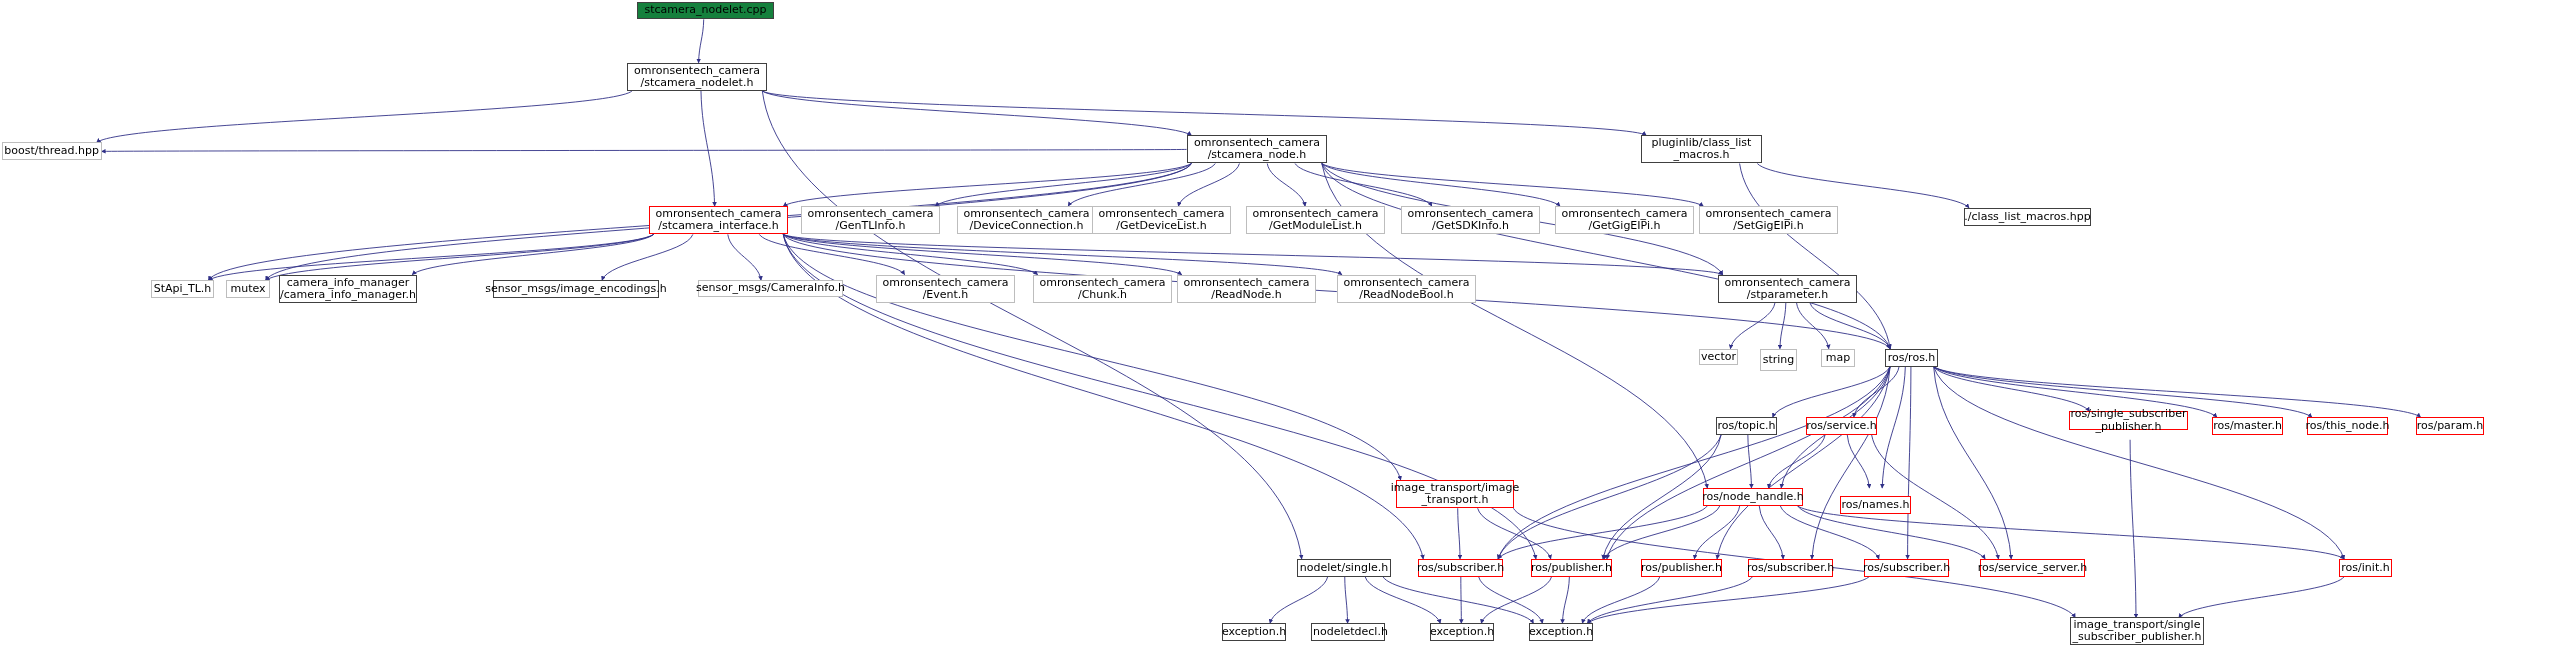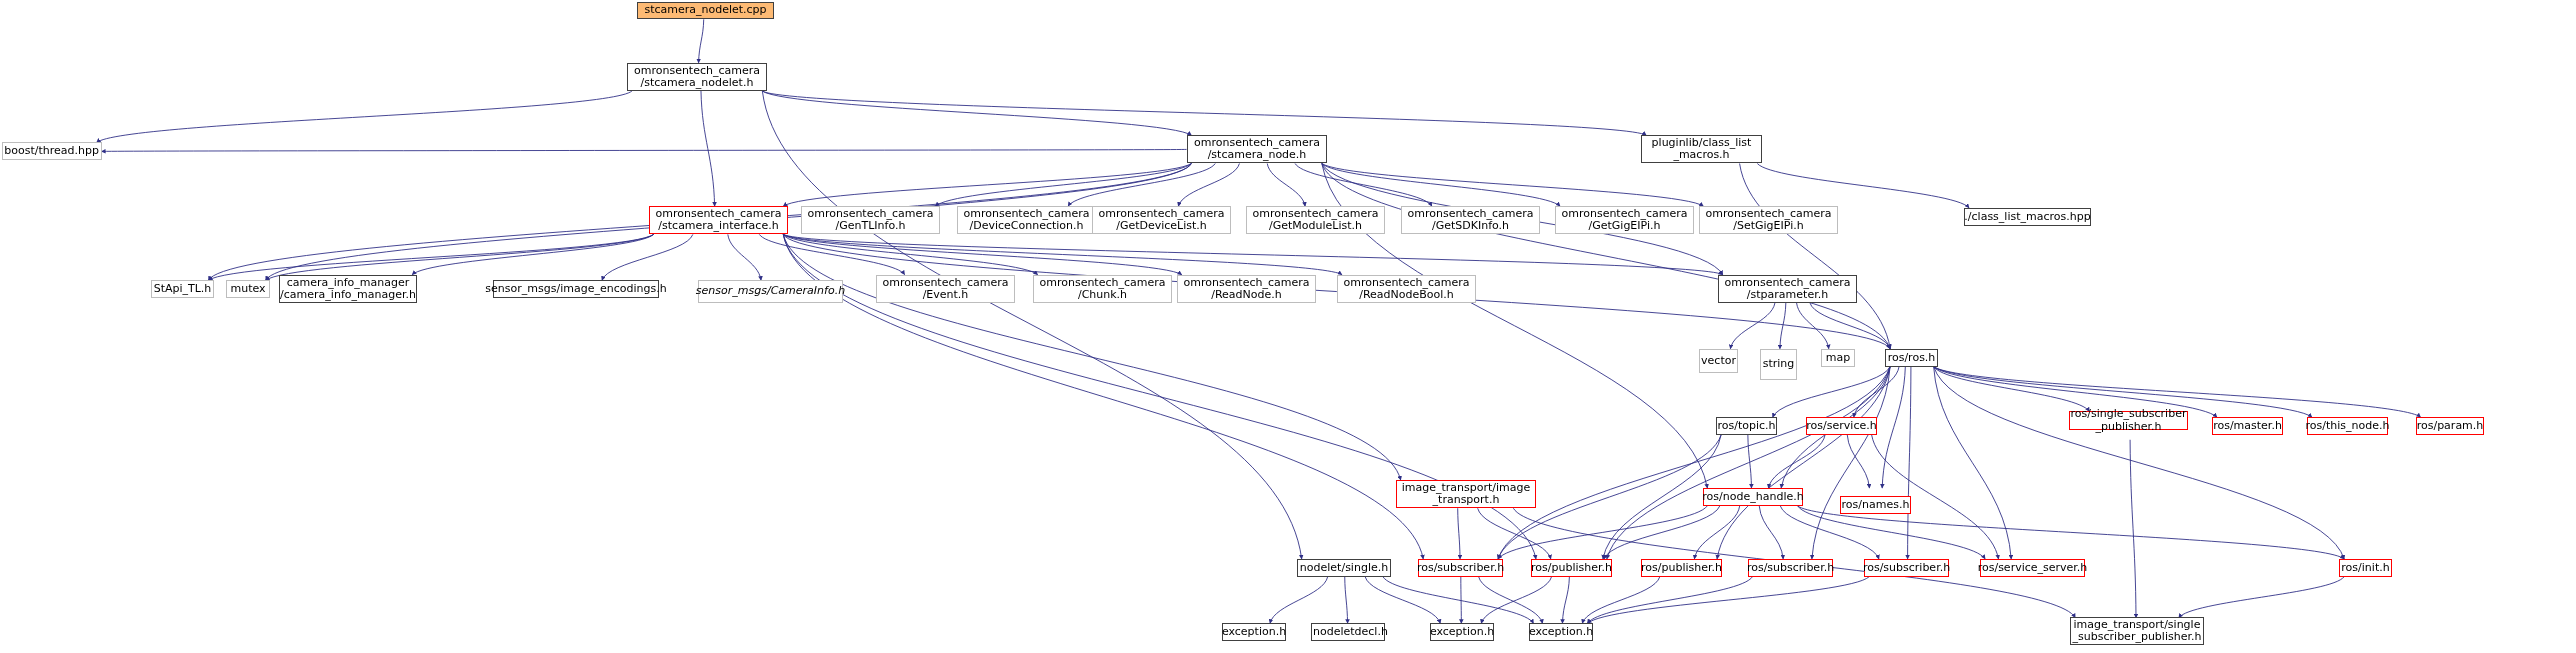--- a/index.html
+++ b/index.html
@@ -28,21 +28,21 @@
     font-size:11px;
     line-height:1.12;
     color:#000000;
     background:#ffffff;
     border:0.8px solid #bdbdbd;
     white-space:pre-line;
     padding:0.8px 3.2px;
     z-index:3;
   }
   .node.root{
-    background:#fdba74;
+    background:#15803d;
     border:0.8px solid #404040;
   }
   .node.thick{
     border:1.2px solid #404040;
   }
   .node.red{
     border:1.2px solid #ff0000;
   }
   .node span{display:block;}
 </style>
@@ -167,45 +167,45 @@
 /GetSDKInfo.h</span></div>
       <div class="node plain" title="omronsentech_camera/GetGigEIPi.h" style="left: 1555px; top: 206px; width: 139px; height: 28px;"><span>omronsentech_camera
 /GetGigEIPi.h</span></div>
       <div class="node plain" title="omronsentech_camera/SetGigEIPi.h" style="left: 1699px; top: 206px; width: 139px; height: 28px;"><span>omronsentech_camera
 /SetGigEIPi.h</span></div>
       <div class="node plain" title="StApi_TL.h" style="left: 151px; top: 280px; width: 63px; height: 17.7px;"><span>StApi_TL.h</span></div>
       <div class="node plain" title="mutex" style="left: 226px; top: 280px; width: 44px; height: 17.7px;"><span>mutex</span></div>
       <div class="node thick" title="camera_info_manager/camera_info_manager.h" style="left: 279px; top: 275px; width: 138px; height: 28px;"><span>camera_info_manager
 /camera_info_manager.h</span></div>
       <div class="node thick" title="sensor_msgs/image_encodings.h" style="left: 493px; top: 280px; width: 166px; height: 17.7px;"><span>sensor_msgs/image_encodings.h</span></div>
-      <div class="node plain" title="sensor_msgs/CameraInfo.h" style="left: 698px; top: 280px; width: 145px; height: 23px; font-style: italic;"><span>sensor_msgs/CameraInfo.h</span></div>
+      <div class="node plain" title="sensor_msgs/CameraInfo.h" style="left: 698px; top: 280px; width: 145px; height: 17px;"><span>sensor_msgs/CameraInfo.h</span></div>
       <div class="node plain" title="omronsentech_camera/Event.h" style="left: 876px; top: 275px; width: 139px; height: 28px;"><span>omronsentech_camera
 /Event.h</span></div>
       <div class="node plain" title="omronsentech_camera/Chunk.h" style="left: 1033px; top: 275px; width: 139px; height: 28px;"><span>omronsentech_camera
 /Chunk.h</span></div>
       <div class="node plain" title="omronsentech_camera/ReadNode.h" style="left: 1177px; top: 275px; width: 139px; height: 28px;"><span>omronsentech_camera
 /ReadNode.h</span></div>
       <div class="node plain" title="omronsentech_camera/ReadNodeBool.h" style="left: 1337px; top: 275px; width: 139px; height: 28px;"><span>omronsentech_camera
 /ReadNodeBool.h</span></div>
       <div class="node thick" title="omronsentech_camera/stparameter.h" style="left: 1718px; top: 275px; width: 139px; height: 28px;"><span>omronsentech_camera
 /stparameter.h</span></div>
-      <div class="node plain" title="vector" style="left: 1699px; top: 349px; width: 39px; height: 24px; text-align: right;"><span>vector</span></div>
-      <div class="node plain" title="string" style="left: 1760px; top: 349px; width: 37px; height: 31px;"><span>string</span></div>
+      <div class="node plain" title="vector" style="left: 1699px; top: 349px; width: 39px; height: 16px; text-align: right;"><span>vector</span></div>
+      <div class="node plain" title="string" style="left: 1760px; top: 349px; width: 37px; height: 22px;"><span>string</span></div>
       <div class="node plain" title="map" style="left: 1821px; top: 349px; width: 34px; height: 17.7px;"><span>map</span></div>
       <div class="node thick" title="ros/ros.h" style="left: 1885px; top: 349px; width: 53px; height: 17.7px;"><span>ros/ros.h</span></div>
       <div class="node thick" title="ros/topic.h" style="left: 1716px; top: 417px; width: 61px; height: 17.7px;"><span>ros/topic.h</span></div>
       <div class="node red" title="ros/service.h" style="left: 1806px; top: 417px; width: 71px; height: 17.7px;"><span>ros/service.h</span></div>
       <div class="node red" title="ros/single_subscriber_publisher.h" style="left: 2069px; top: 411px; width: 119px; height: 19px;"><span>ros/single_subscriber
 _publisher.h</span></div>
       <div class="node red" title="ros/master.h" style="left: 2212px; top: 417px; width: 71px; height: 17.7px;"><span>ros/master.h</span></div>
       <div class="node red" title="ros/this_node.h" style="left: 2307px; top: 417px; width: 81px; height: 17.7px;"><span>ros/this_node.h</span></div>
       <div class="node red" title="ros/param.h" style="left: 2416px; top: 417px; width: 68px; height: 17.7px;"><span>ros/param.h</span></div>
       <div class="node red" title="ros/node_handle.h" style="left: 1703px; top: 488px; width: 100px; height: 17.7px;"><span>ros/node_handle.h</span></div>
       <div class="node red" title="ros/names.h" style="left: 1840px; top: 488px; width: 71px; height: 17.7px; margin-top: 8px;"><span>ros/names.h</span></div>
-      <div class="node red" title="image_transport/image_transport.h" style="left: 1396px; top: 480px; width: 140px; height: 28px;"><span>image_transport/image
+      <div class="node red" title="image_transport/image_transport.h" style="left: 1396px; top: 480px; width: 118px; height: 28px;"><span>image_transport/image
 _transport.h</span></div>
       <div class="node thick" title="nodelet/nodelet.h" style="left: 1297px; top: 559px; width: 94px; height: 17.7px;"><span>nodelet/single.h</span></div>
       <div class="node red" title="ros/subscriber.h" style="left: 1418px; top: 559px; width: 85px; height: 17.7px;"><span>ros/subscriber.h</span></div>
       <div class="node red" title="ros/publisher.h" style="left: 1531px; top: 559px; width: 81px; height: 17.7px;"><span>ros/publisher.h</span></div>
       <div class="node red" title="ros/publisher.h" style="left: 1641px; top: 559px; width: 81px; height: 17.7px;"><span>ros/publisher.h</span></div>
       <div class="node red" title="ros/subscriber.h" style="left: 1748px; top: 559px; width: 85px; height: 17.7px;"><span>ros/subscriber.h</span></div>
       <div class="node red" title="ros/subscriber.h" style="left: 1864px; top: 559px; width: 85px; height: 17.7px;"><span>ros/subscriber.h</span></div>
       <div class="node red" title="ros/service_server.h" style="left: 1980px; top: 559px; width: 105px; height: 17.7px;"><span>ros/service_server.h</span></div>
       <div class="node red" title="ros/init.h" style="left: 2339px; top: 559px; width: 53px; height: 17.7px;"><span>ros/init.h</span></div>
       <div class="node thick" title="exception.h" style="left: 1222px; top: 623px; width: 64px; height: 17.7px;"><span>exception.h</span></div>

